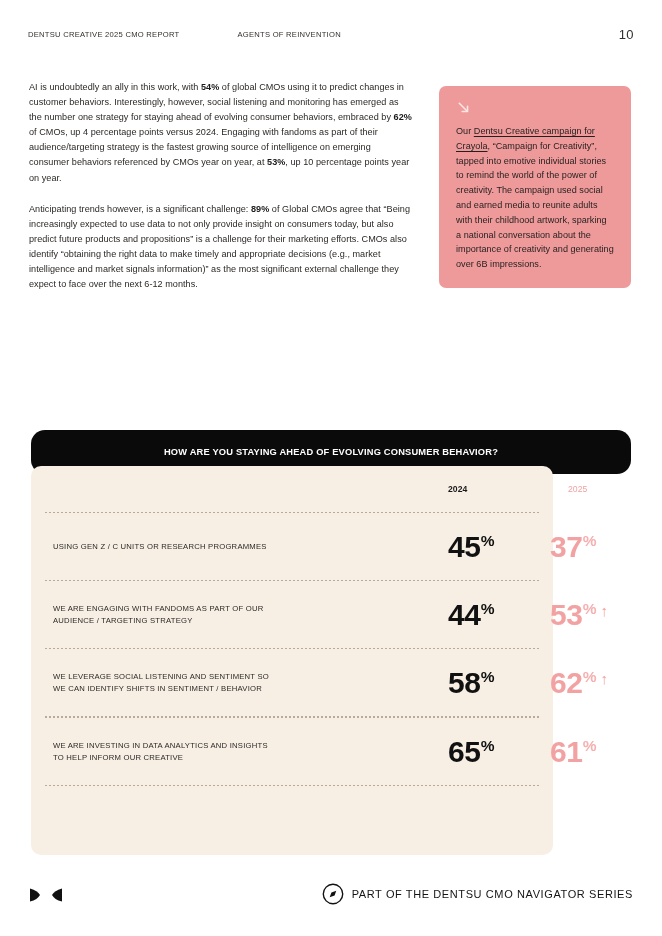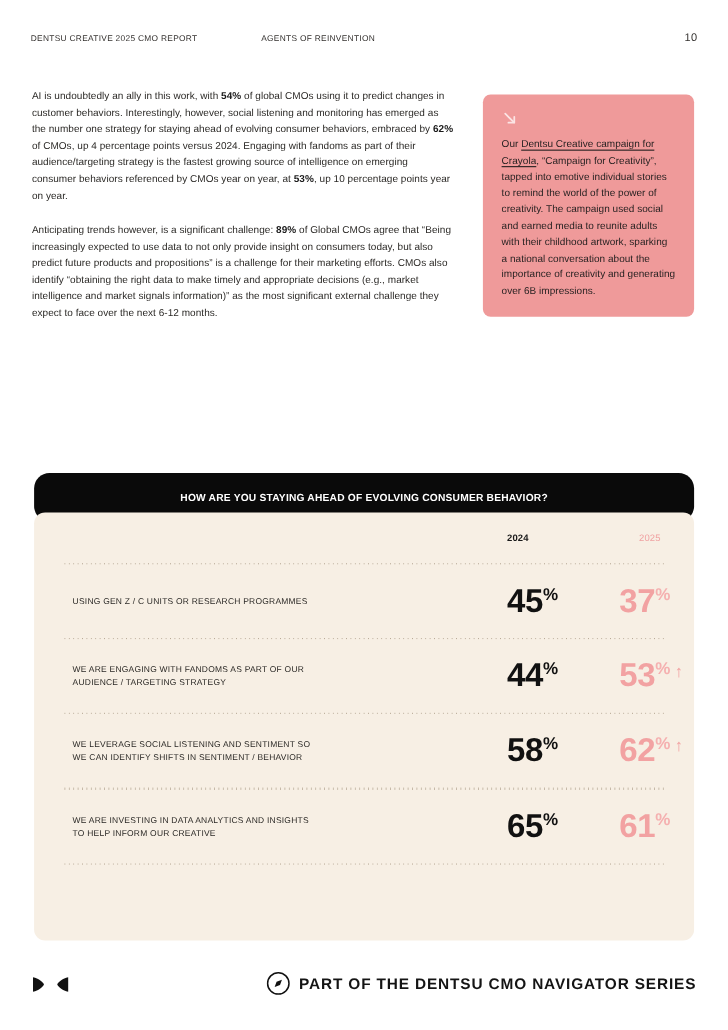--- a/index.html
+++ b/index.html
@@ -34,21 +34,21 @@
   }
   .hdr-section {
     font-size: 7.6px;
     letter-spacing: 0.035em;
     color: #33302e;
     white-space: nowrap;
     margin-left: 58px;
   }
   .hdr-page {
     margin-left: auto;
-    font-size: 10px;
+    font-size: 13px;
     letter-spacing: 0.03em;
     color: #33302e;
   }
 
   
   .body-col {
     position: absolute;
     top: 80px;
     left: 29px;
     width: 384px;
@@ -110,26 +110,26 @@
     font-weight: 700;
     letter-spacing: 0.02em;
     text-align: center;
   }
 
   
   .data-card {
     position: absolute;
     top: 466px;
     left: 31px;
-    width: 600px;
+    width: 522px;
     height: 389px;
     box-sizing: border-box;
     background: #f7efe4;
     border-radius: 10px;
-    padding: 0 26px;
+    padding: 0 13px;
   }
 
   .col-head {
     height: 46px;
     display: flex;
     align-items: center;
     position: relative;
   }
   .col-head .h-2024 {
     position: absolute;
@@ -219,22 +219,22 @@
     display: flex;
     align-items: center;
     gap: 8px;
   }
   .nav-badge {
     width: 22px;
     height: 22px;
     flex: 0 0 22px;
   }
   .footer-text {
-    font-size: 14px;
-    font-weight: 700;
+    font-size: 11px;
+    font-weight: 400;
     letter-spacing: 0.055em;
     color: #141414;
     white-space: nowrap;
   }
 </style>
 </head>
 <body>
 
 <div class="page-header">
   <span class="hdr-report">DENTSU CREATIVE 2025 CMO REPORT</span>

